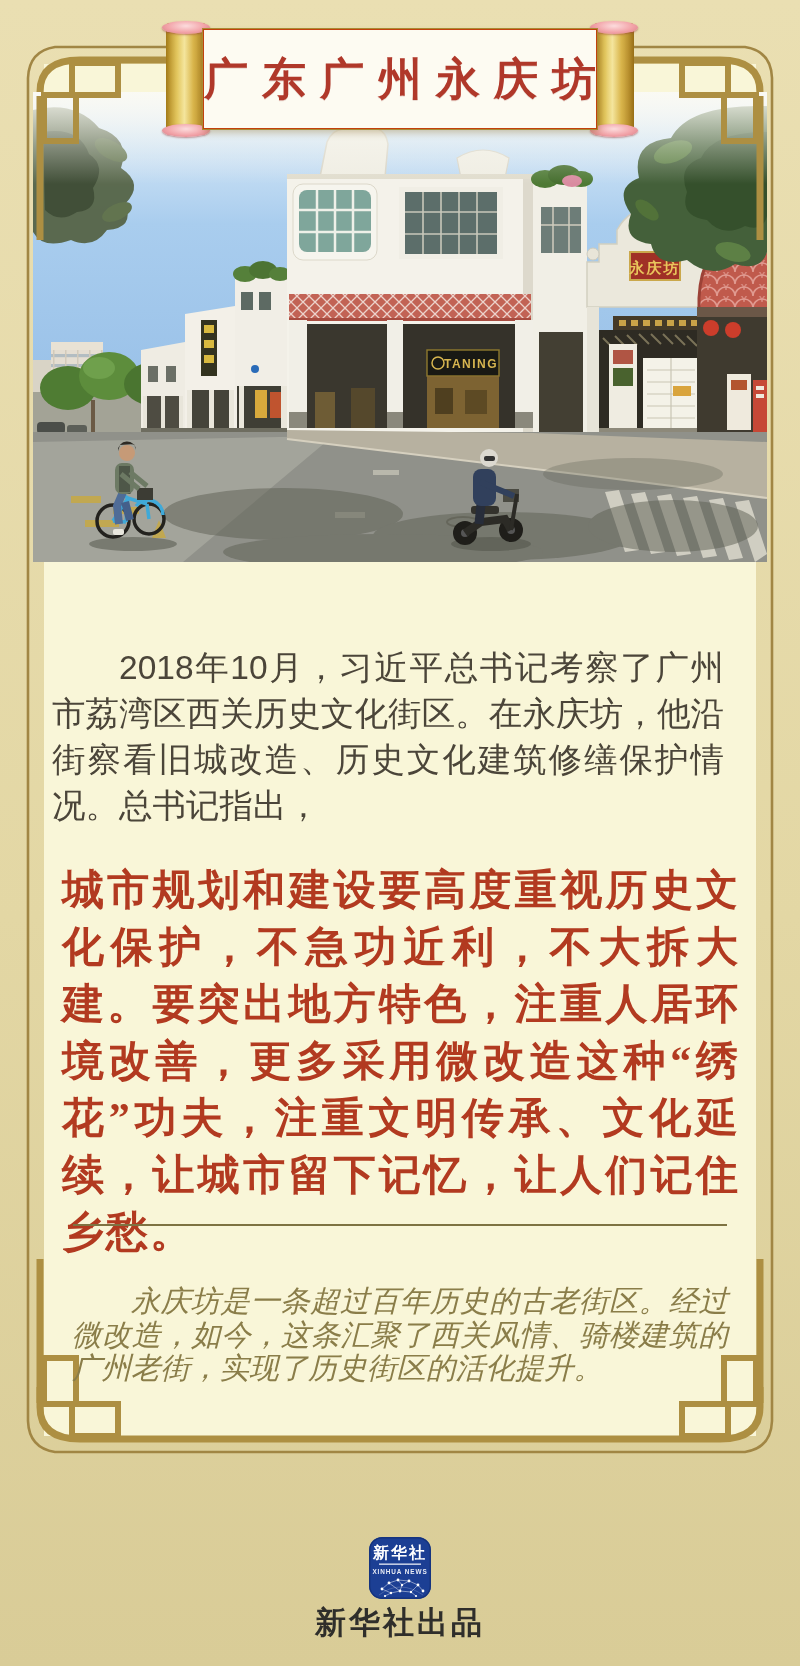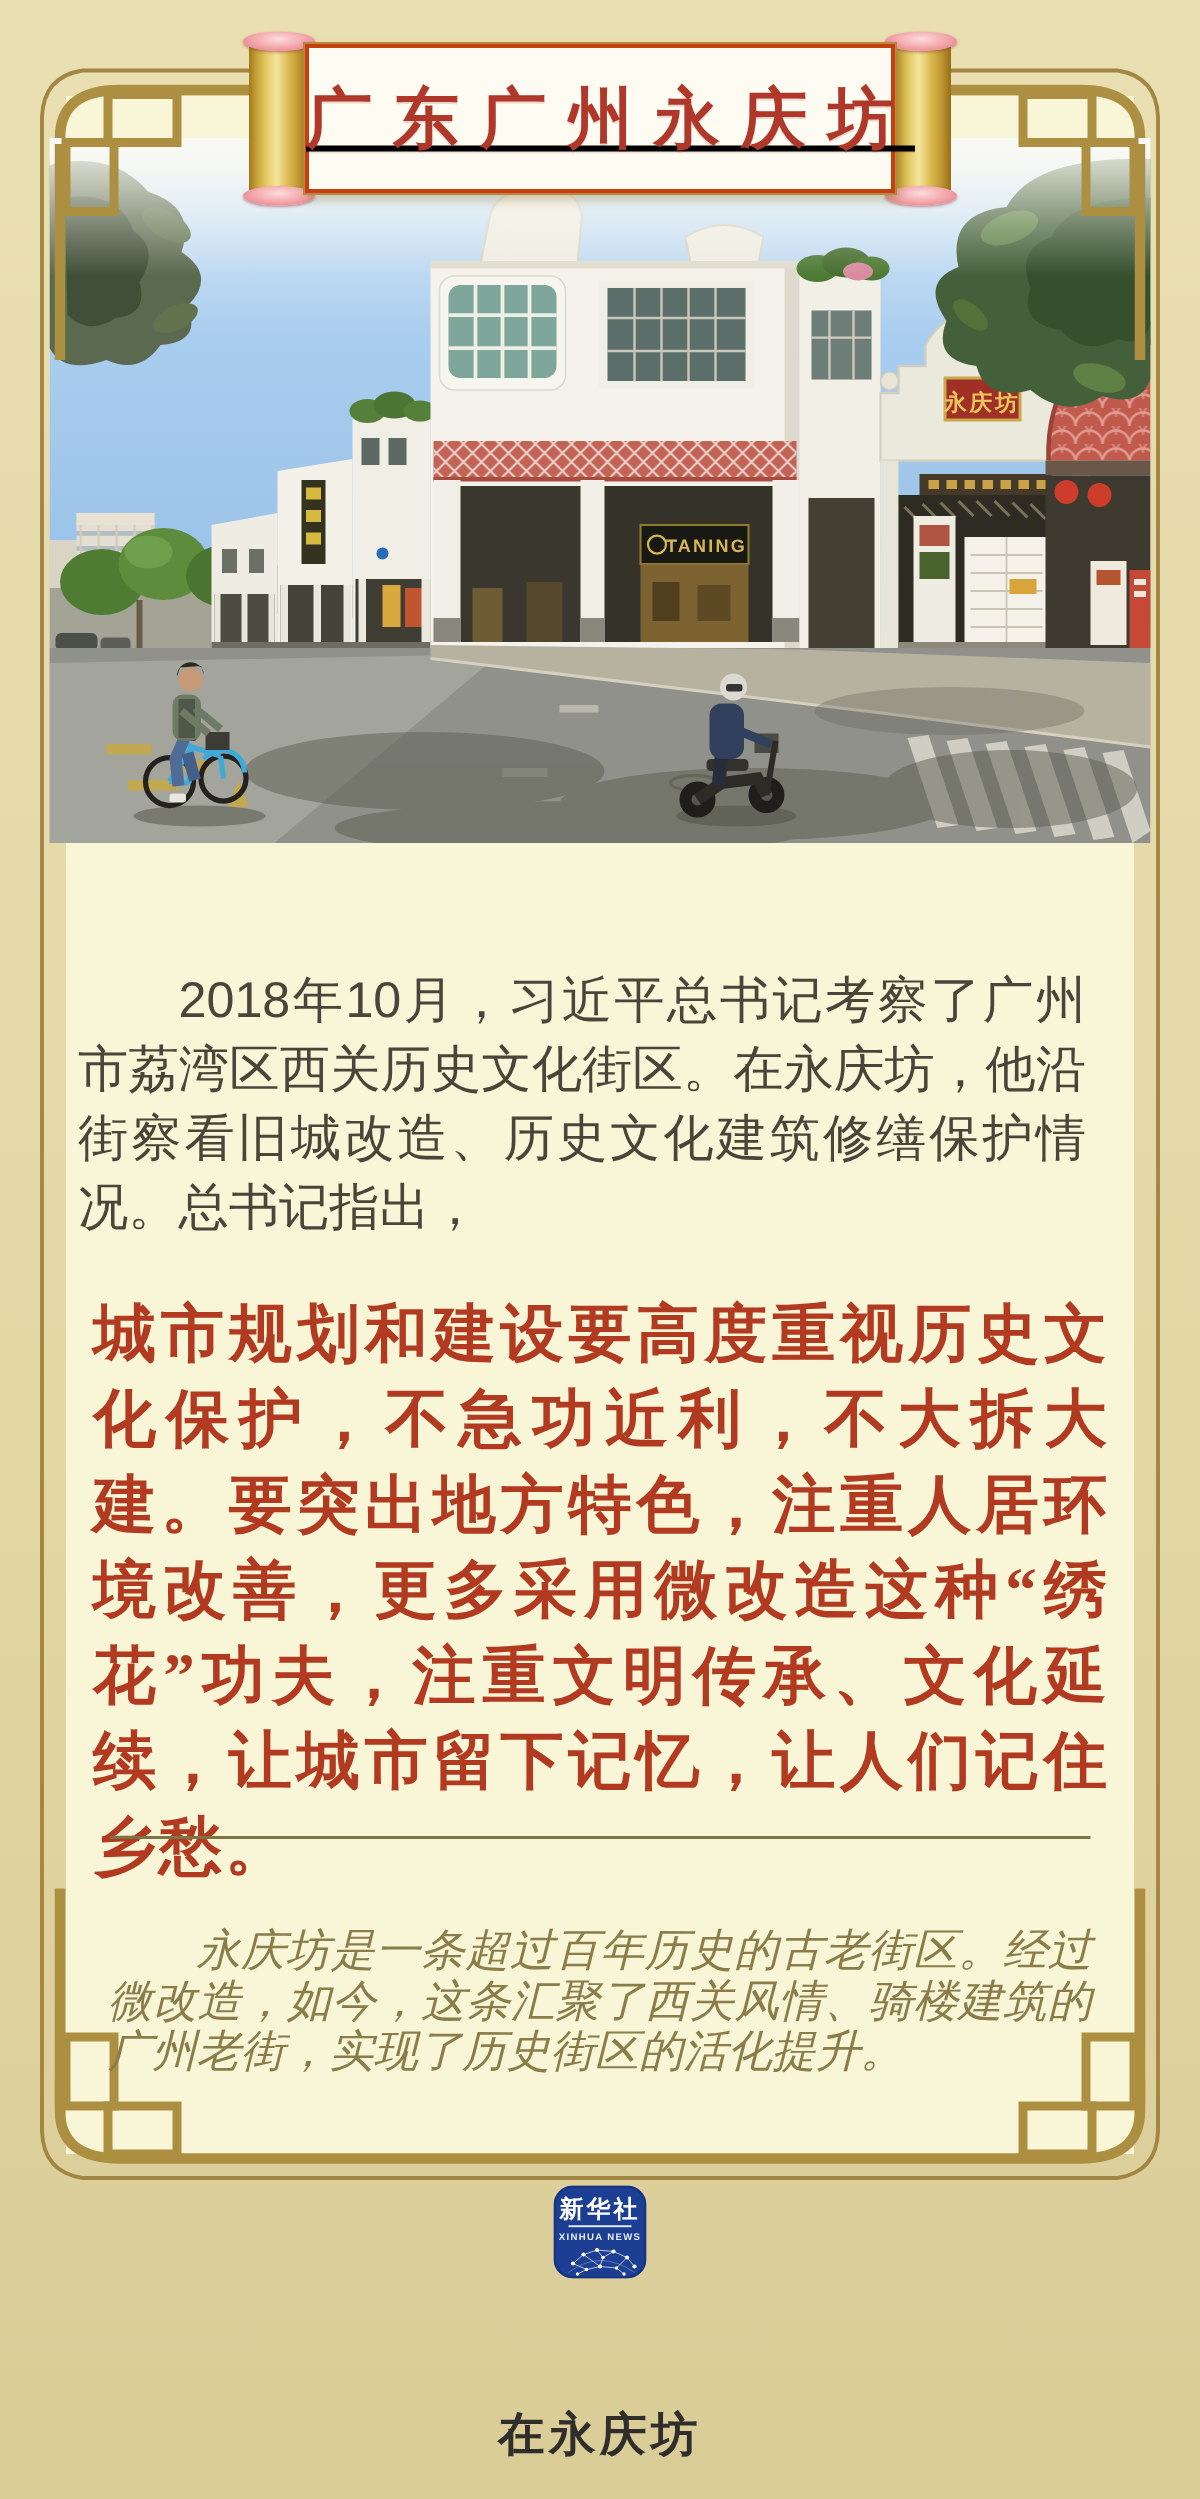--- a/index.html
+++ b/index.html
@@ -25,40 +25,40 @@
     background:linear-gradient(90deg,#b4891f 0%,#e3c75f 28%,#f4e59d 46%,#d9b54b 68%,#a5791c 100%);
     box-shadow:inset 0 0 7px rgba(110,78,8,.5);}
   .roll.left{left:3px}
   .roll.right{right:3px}
   .cap{position:absolute;left:-4px;width:48px;height:13px;border-radius:50%;
     background:radial-gradient(ellipse at 50% 38%,#fcdcdd 0%,#f2a3a8 55%,#d47a84 100%);
     box-shadow:0 1px 2px rgba(150,60,60,.55);}
   .cap.top{top:-2px}
   .cap.bot{bottom:-2px}
   .banner{position:absolute;left:40px;right:40px;top:13px;bottom:13px;
-    background:#fdfbf2;border:3px solid #c2410c;
+    background:#fdfbf2;border:1px solid #c2410c;
     box-shadow:0 0 0 1px #aa8a35, 2px 4px 7px rgba(130,100,35,.35);
-    display:flex;align-items:center;justify-content:center;text-decoration:underline;}
+    display:flex;align-items:center;justify-content:center;}
   .title{font-family:"Liberation Serif",serif;font-weight:bold;font-size:44px;
     color:#b0382a;letter-spacing:14px;margin-right:-14px;white-space:nowrap;
     text-shadow:0 1px 0 rgba(120,30,20,.15);}
 
   
   .lead{position:absolute;left:52px;width:672px;top:611px;z-index:5;
     font-size:33.5px;line-height:46px;color:#4b4539;text-align:justify;text-indent:2em;}
   .quote{position:absolute;left:62px;width:678px;top:842px;z-index:5;
     font-family:"Liberation Serif",serif;font-weight:bold;
     font-size:42px;line-height:57px;color:#b23a20;text-align:justify;letter-spacing:2px;margin-top:20px;}
   .divider{position:absolute;left:73px;width:654px;top:1224px;height:2px;background:#7e7342;z-index:5;}
   .caption{position:absolute;left:72px;width:656px;top:1261px;z-index:5;
     font-family:"Liberation Serif",serif;font-style:italic;
     font-size:29.5px;line-height:33.5px;color:#8a7d49;text-align:justify;text-indent:2em;margin-top:24px;}
 
   
-  .footer-logo{position:absolute;left:369px;top:1457px;width:60px;height:62px;z-index:5;}
+  .footer-logo{position:absolute;left:369px;top:1537px;width:60px;height:62px;z-index:5;}
   .credit{position:absolute;left:0;top:1602px;width:800px;text-align:center;z-index:5;
     font-size:31px;font-weight:bold;color:#2f2e2b;letter-spacing:3px;}
 </style>
 </head>
 <body>
 
 <div class="poster">
 
   <div class="inner-panel"></div>
 
@@ -385,15 +385,15 @@
           <circle cx="54" cy="54" r="1.4"></circle>
         <circle cx="31" cy="54" r="1.4"></circle>
           <circle cx="22" cy="56" r="1.2"></circle>
           <circle cx="42" cy="55" r="1.2"></circle>
         <circle cx="33" cy="48" r="1.2"></circle>
           <circle cx="16" cy="59" r="1.1"></circle>
           <circle cx="47" cy="59" r="1.1"></circle>
       </g>
     </svg>
   </div>
-  <div class="credit">在永庆坊</div>
+  <div class="credit">新华社出品</div>
 
 </div>
 
 </body></html>

